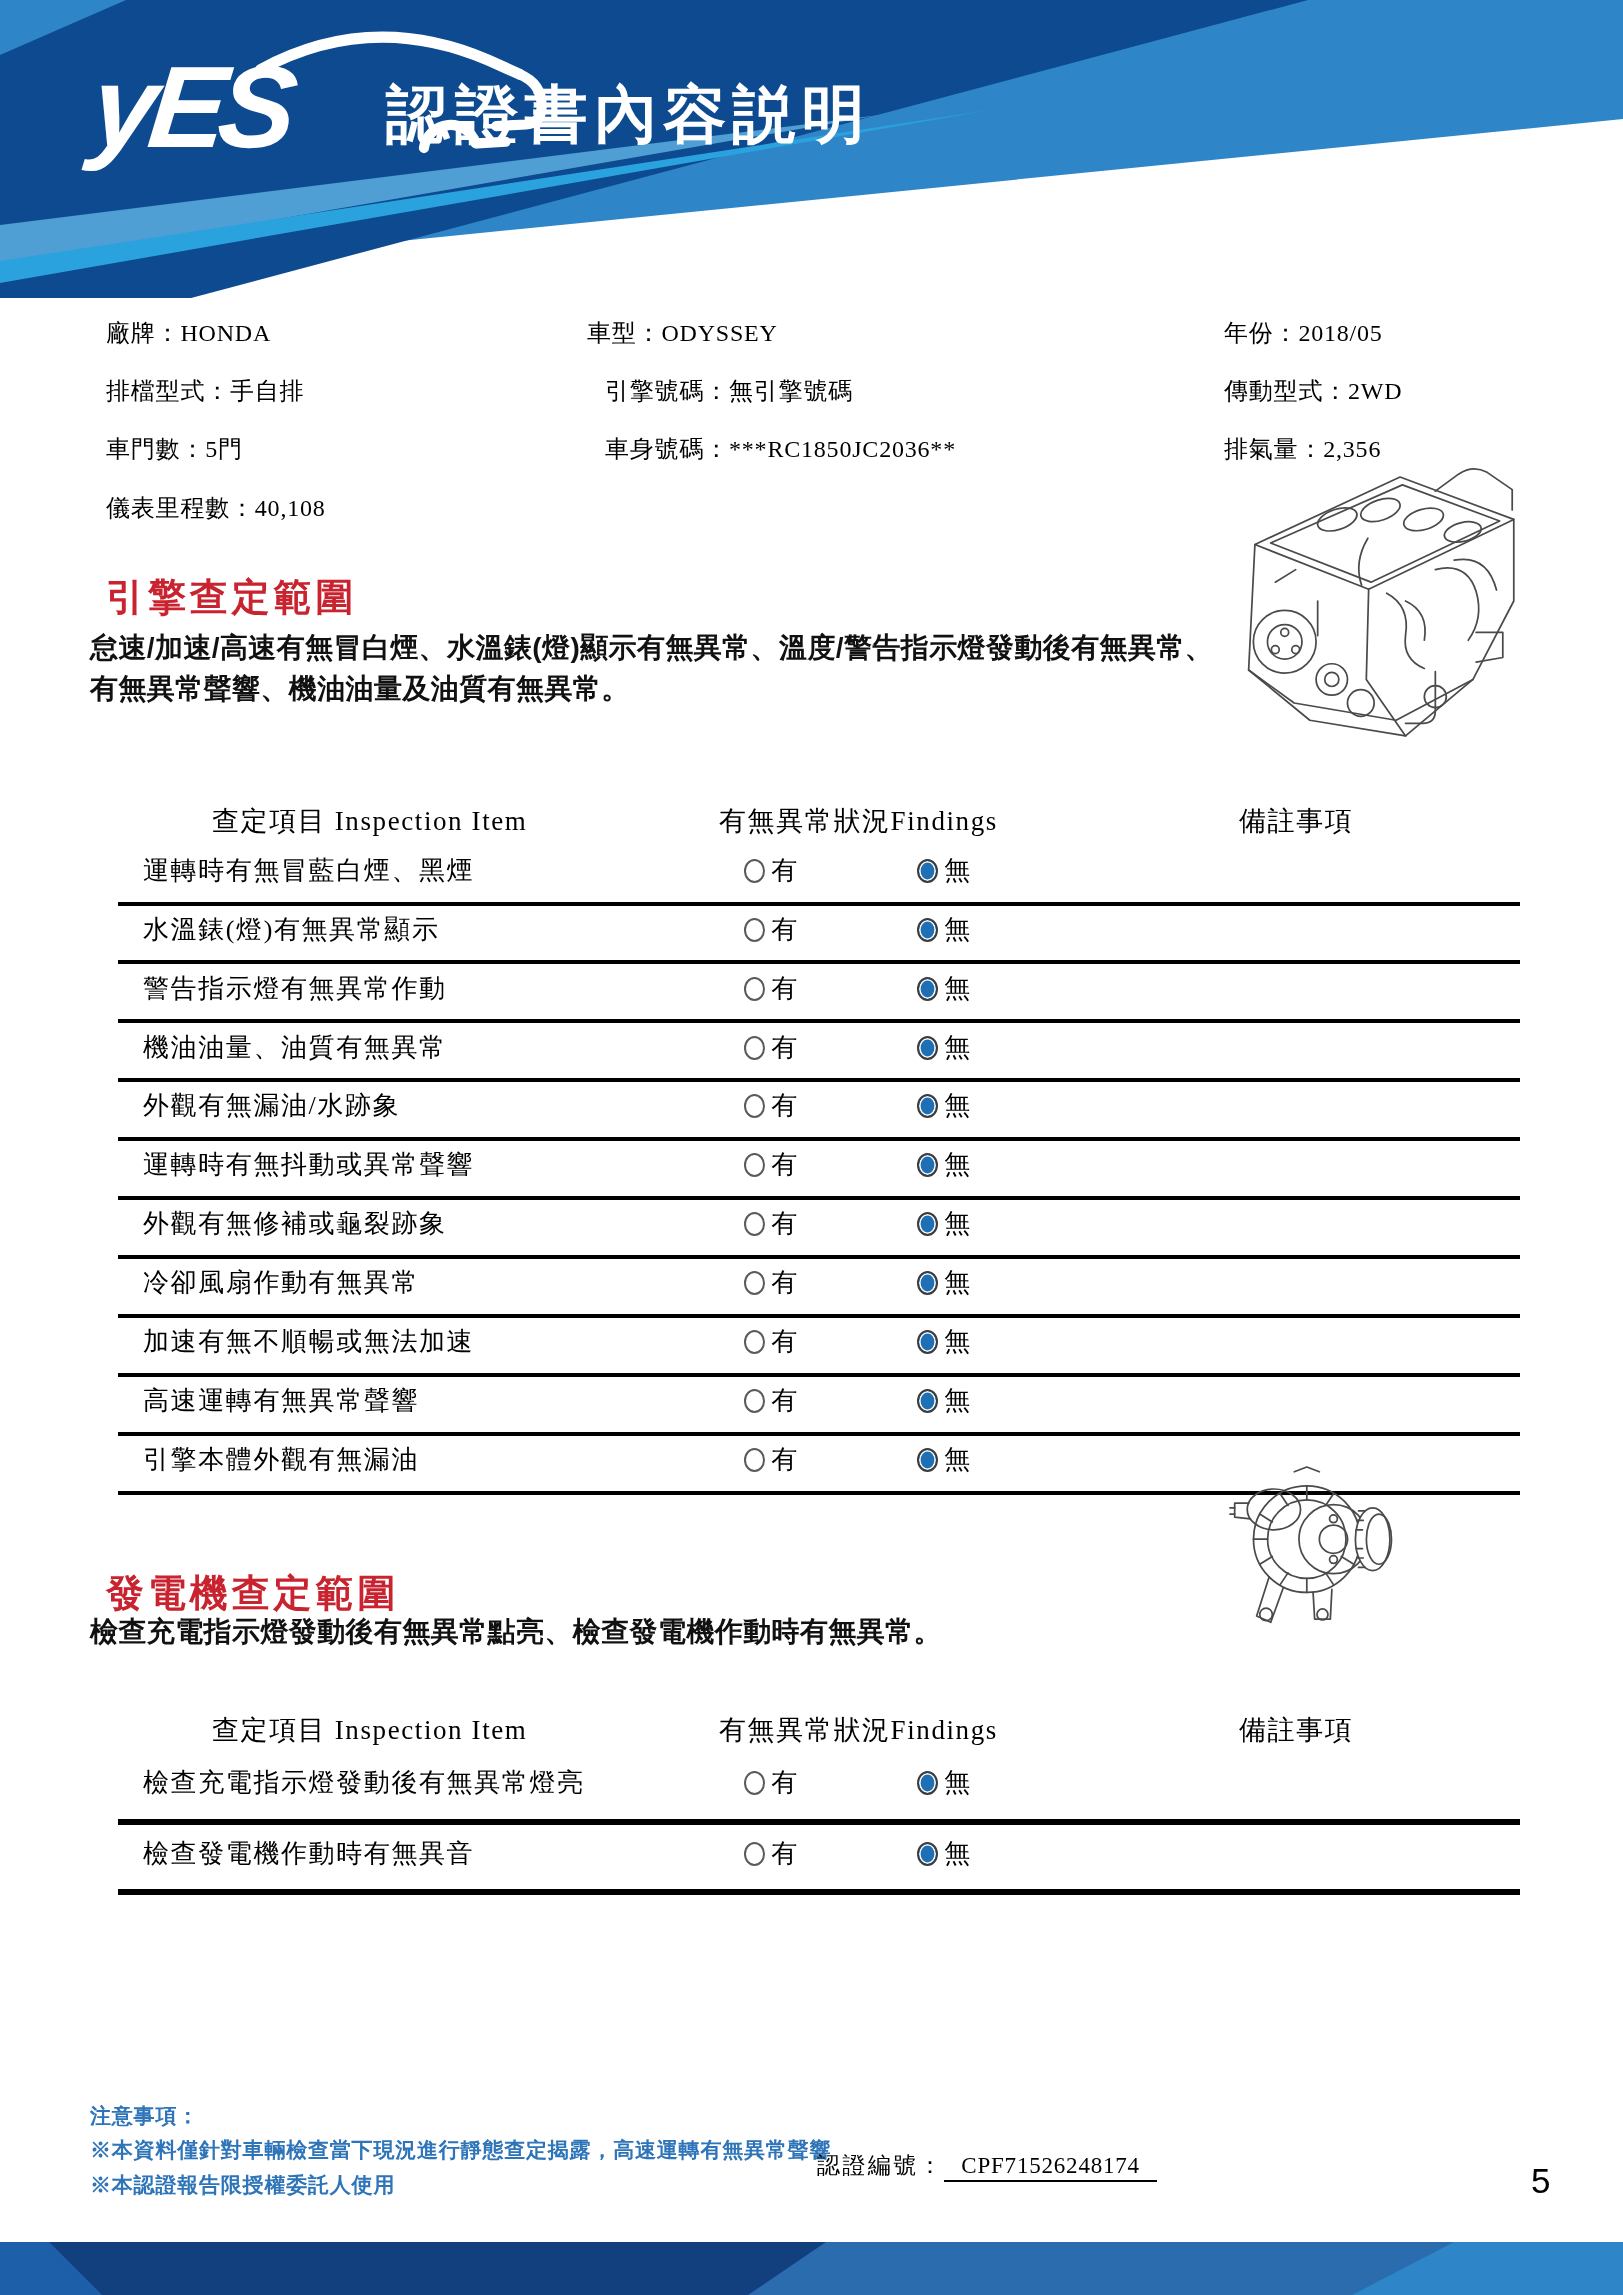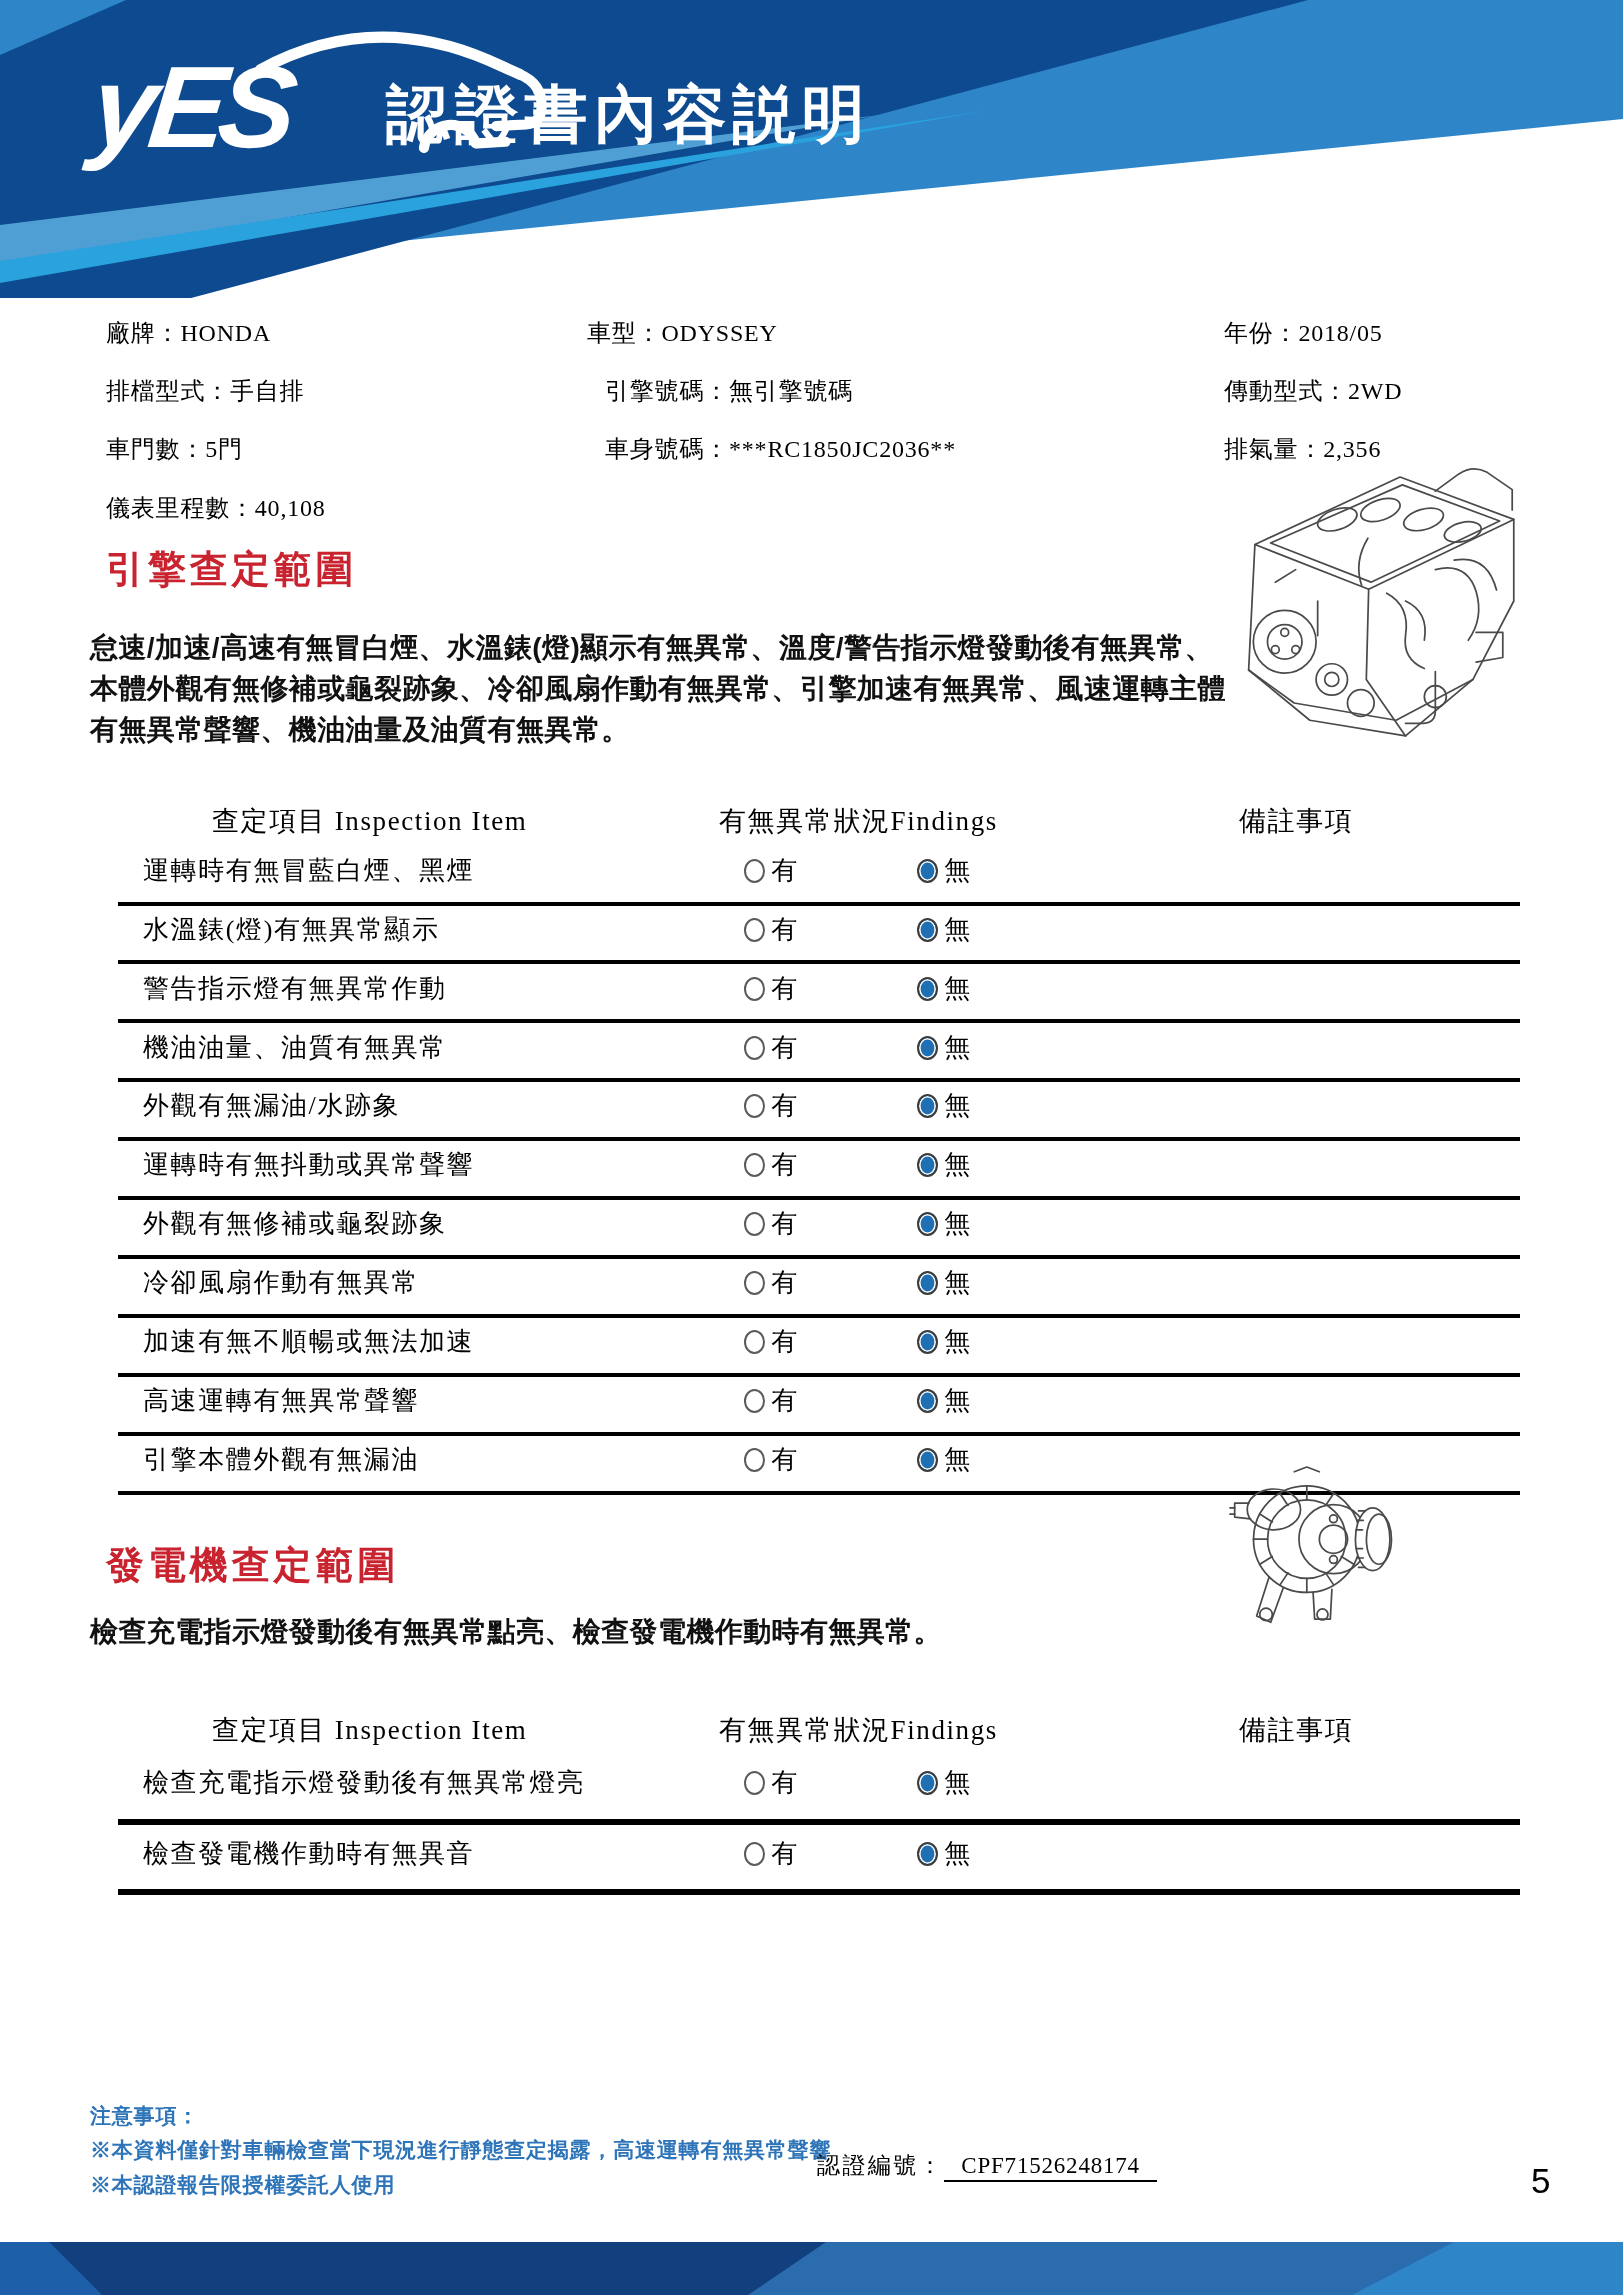--- a/index.html
+++ b/index.html
@@ -22,21 +22,21 @@
   .page-title{position:absolute;left:386px;top:83px;color:#fff;
         font-family:"Liberation Sans", sans-serif;font-weight:900;
         font-size:63px;letter-spacing:6.3px;line-height:1;}
 
   
   .info{position:absolute;font-size:24px;letter-spacing:0.8px;white-space:nowrap;}
 
   
   .sec-head{position:absolute;left:106px;color:#c8232f;
         font-family:"Liberation Sans", sans-serif;font-weight:900;
-        font-size:38px;letter-spacing:3.9px;line-height:1;}
+        font-size:38px;letter-spacing:3.9px;line-height:1;margin-top:28px;}
   .para{position:absolute;left:90px;color:#111;
         font-family:"Liberation Sans", sans-serif;font-weight:900;
         font-size:28px;line-height:41px;letter-spacing:0.4px;white-space:nowrap;}
 
   
   .thead{position:absolute;font-size:27px;letter-spacing:1.6px;white-space:nowrap;}
   .thead .c1{position:absolute;left:212px;}
   .thead .c2{position:absolute;left:719px;}
   .thead .c3{position:absolute;left:1239px;}
   .trow{position:absolute;left:0;width:1623px;height:44px;font-size:26px;}
@@ -132,21 +132,20 @@
       <path class="ln" d="M122,160 L96,176"></path>
       <path class="ln" d="M300,290 L300,340 Q300,356 284,356 L262,356"></path>
       <circle class="ln" cx="300" cy="322" r="14"></circle>
       <path class="ln" d="M352,240 L386,240 L386,272 L352,278"></path>
     </svg>
   </div>
 
   <div class="sec-head" style="top:550px">引擎查定範圍</div>
   <div class="para" style="top:627px">
     <div>怠速/加速/高速有無冒白煙、水溫錶(燈)顯示有無異常、溫度/警告指示燈發動後有無異常、</div>
-    <div>本體外觀有無修補或龜裂跡象、冷卻風扇作動有無異常、引擎加速有無異常、風速運轉主體</div>
     <div>有無異常聲響、機油油量及油質有無異常。</div>
   </div>
 
   <div class="thead" style="top:803px">
     <span class="c1">查定項目 Inspection Item</span>
     <span class="c2">有無異常狀況Findings</span>
     <span class="c3">備註事項</span>
   </div>
 
   <div class="trow" style="top:853px">

